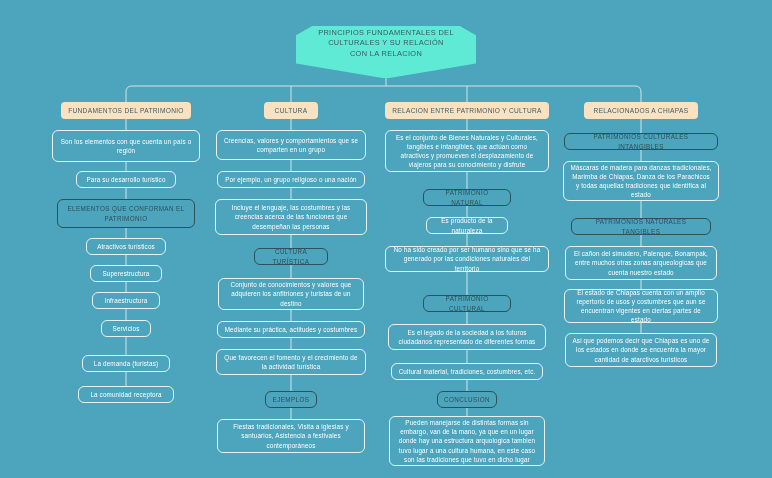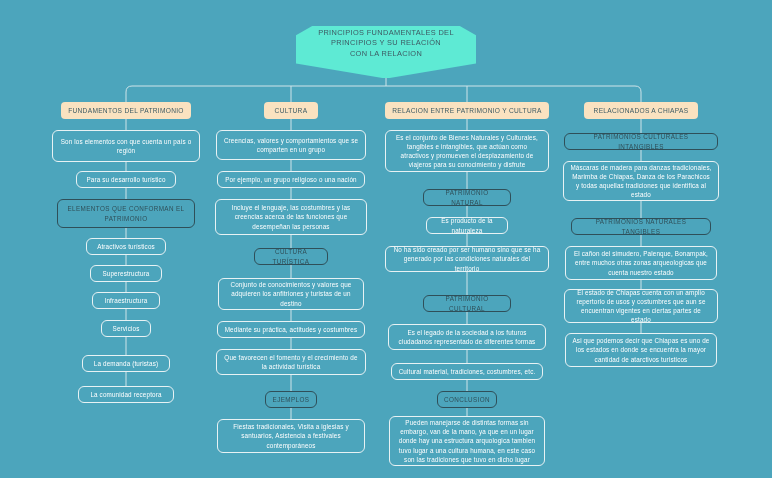--- a/index.html
+++ b/index.html
@@ -140,21 +140,21 @@
       <line x1="641" y1="150" x2="641" y2="161" stroke="#cfe4e9" stroke-width="1"></line>
       <line x1="641" y1="201" x2="641" y2="218" stroke="#cfe4e9" stroke-width="1"></line>
       <line x1="641" y1="235" x2="641" y2="246" stroke="#cfe4e9" stroke-width="1"></line>
       <line x1="641" y1="280" x2="641" y2="289" stroke="#cfe4e9" stroke-width="1"></line>
       <line x1="641" y1="323" x2="641" y2="333" stroke="#cfe4e9" stroke-width="1"></line>
     </svg>
 
   <div class="root-node">
     <div>
       <span>PRINCIPIOS FUNDAMENTALES DEL</span>
-      <span>PRINCIPIOS Y SU RELACIÓN</span>
+      <span>CULTURALES Y SU RELACIÓN</span>
       <span>CON LA RELACION</span>
     </div>
   </div>
 
   <div id="nodes-root">
       <div class="col-header" style="left: 61px; top: 102px; width: 130px;">FUNDAMENTOS DEL PATRIMONIO</div>
       <div class="node light" style="left: 52px; top: 130px; width: 148px; height: 32px;">
         <span class="txt">Son los elementos con que cuenta un país o región</span>
       </div>
       <div class="node light" style="left: 76px; top: 171px; width: 100px; height: 17px;">

